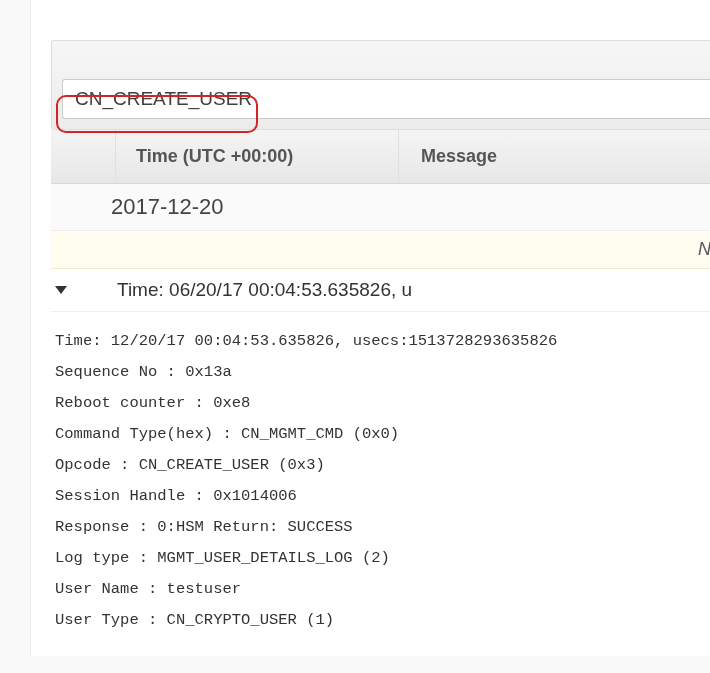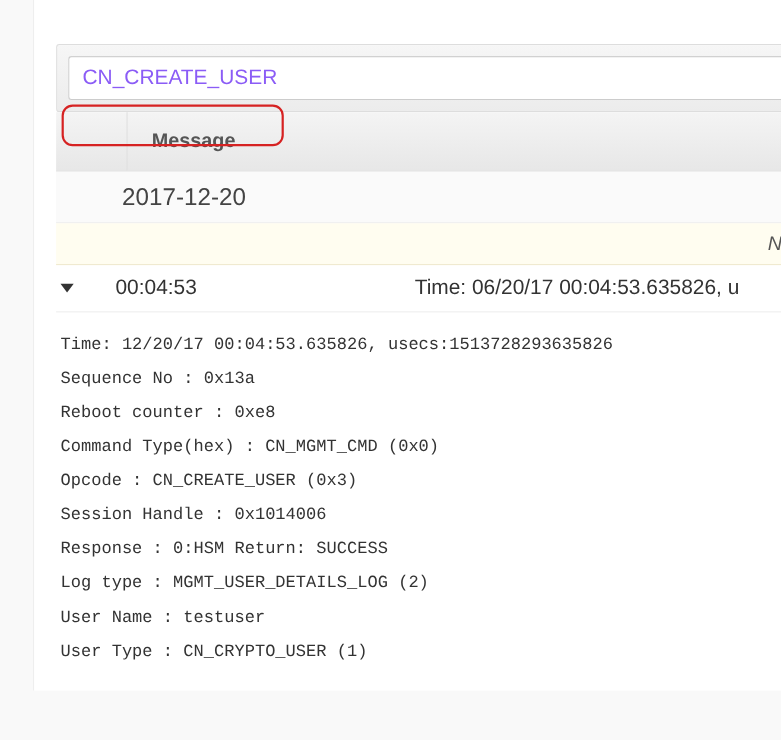--- a/index.html
+++ b/index.html
@@ -1,18 +1,18 @@
 <!DOCTYPE html>
 <html><head>
 <meta charset="utf-8">
 <style>
   html,body{margin:0;padding:0;background:#f9f9f9;font-family:Arial,Helvetica,sans-serif;color:#333;width:710px;}
   .outer{background:#fff;margin-left:30px;padding-top:40px;border-left:1px solid #eee;}
   .search-wrap{background:linear-gradient(#f6f6f6,#ececec);border:1px solid #ddd;border-radius:3px 0 0 3px;margin:0 0 0 20px;padding:10px 0 10px 10px;border-right:none;}
-  .search-input{width:100%;box-sizing:border-box;height:40px;border:1px solid #ccc;border-radius:3px 0 0 3px;background:#fff;padding:0 12px;font-size:19px;color:#8b5cf6;border-right:none;}
+  .search-input{width:100%;box-sizing:border-box;height:40px;border:1px solid #ccc;border-radius:3px 0 0 3px;background:#fff;padding:0 12px;font-size:19px;color:#404040;border-right:none;margin-top:28px;}
   .annot{position:absolute;border:2.5px solid #d62222;border-radius:10px;pointer-events:none;}
   .table{margin-left:20px;}
   .hdr-row{display:flex;background:linear-gradient(#f4f4f4,#e7e7e7);border-bottom:1px solid #d8d8d8;}
   .hdr-cell{font-weight:bold;color:#555;font-size:18px;padding:16px 12px;}
   .col-exp{width:40px;flex:none;border-right:1px solid #e0e0e0;}
   .col-time{width:250px;flex:none;border-right:1px solid #e0e0e0;padding-left:20px;}
   .col-msg{flex:1;padding-left:22px;}
   .date-row{display:flex;background:#fafafa;border-bottom:1px solid #eee;}
   .date-row .col-exp{border-right:none;}
   .date-row .col-time{border-right:none;padding:10px 0 10px 20px;font-size:22px;color:#444;}
@@ -31,37 +31,37 @@
 <div class="outer">
 
   <div class="search-wrap" style="position:relative;">
     <input class="search-input" type="text" value="CN_CREATE_USER" style="">
   </div>
 
   <div class="table">
 
     <div class="hdr-row">
       <div class="hdr-cell col-exp"></div>
+      <div class="hdr-cell col-time">Time (UTC +00:00)</div>
       <div class="hdr-cell col-msg">Message</div>
     </div>
 
     <div class="date-row">
       <div class="col-exp"></div>
       <div class="col-time">2017-12-20</div>
     </div>
 
     <div class="noevents-row">
       <span class="noevents-inner">No older eve</span>
     </div>
 
     <div class="data-row">
       <div class="col-exp">
         <div class="tri"></div>
       </div>
-      <div class="col-time">00:04:53</div>
       <div class="col-msg">Time: 06/20/17 00:04:53.635826, u</div>
     </div>
 
     <div class="details">Time: 12/20/17 00:04:53.635826, usecs:1513728293635826
 Sequence No : 0x13a
 Reboot counter : 0xe8
 Command Type(hex) : CN_MGMT_CMD (0x0)
 Opcode : CN_CREATE_USER (0x3)
 Session Handle : 0x1014006
 Response : 0:HSM Return: SUCCESS

